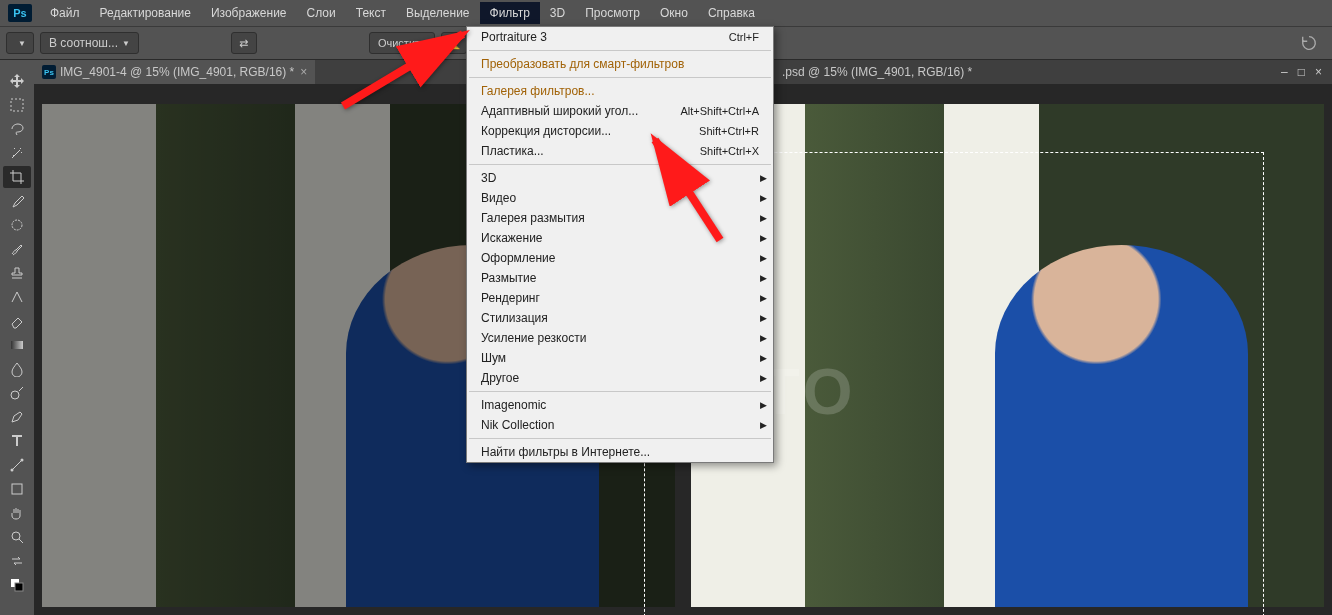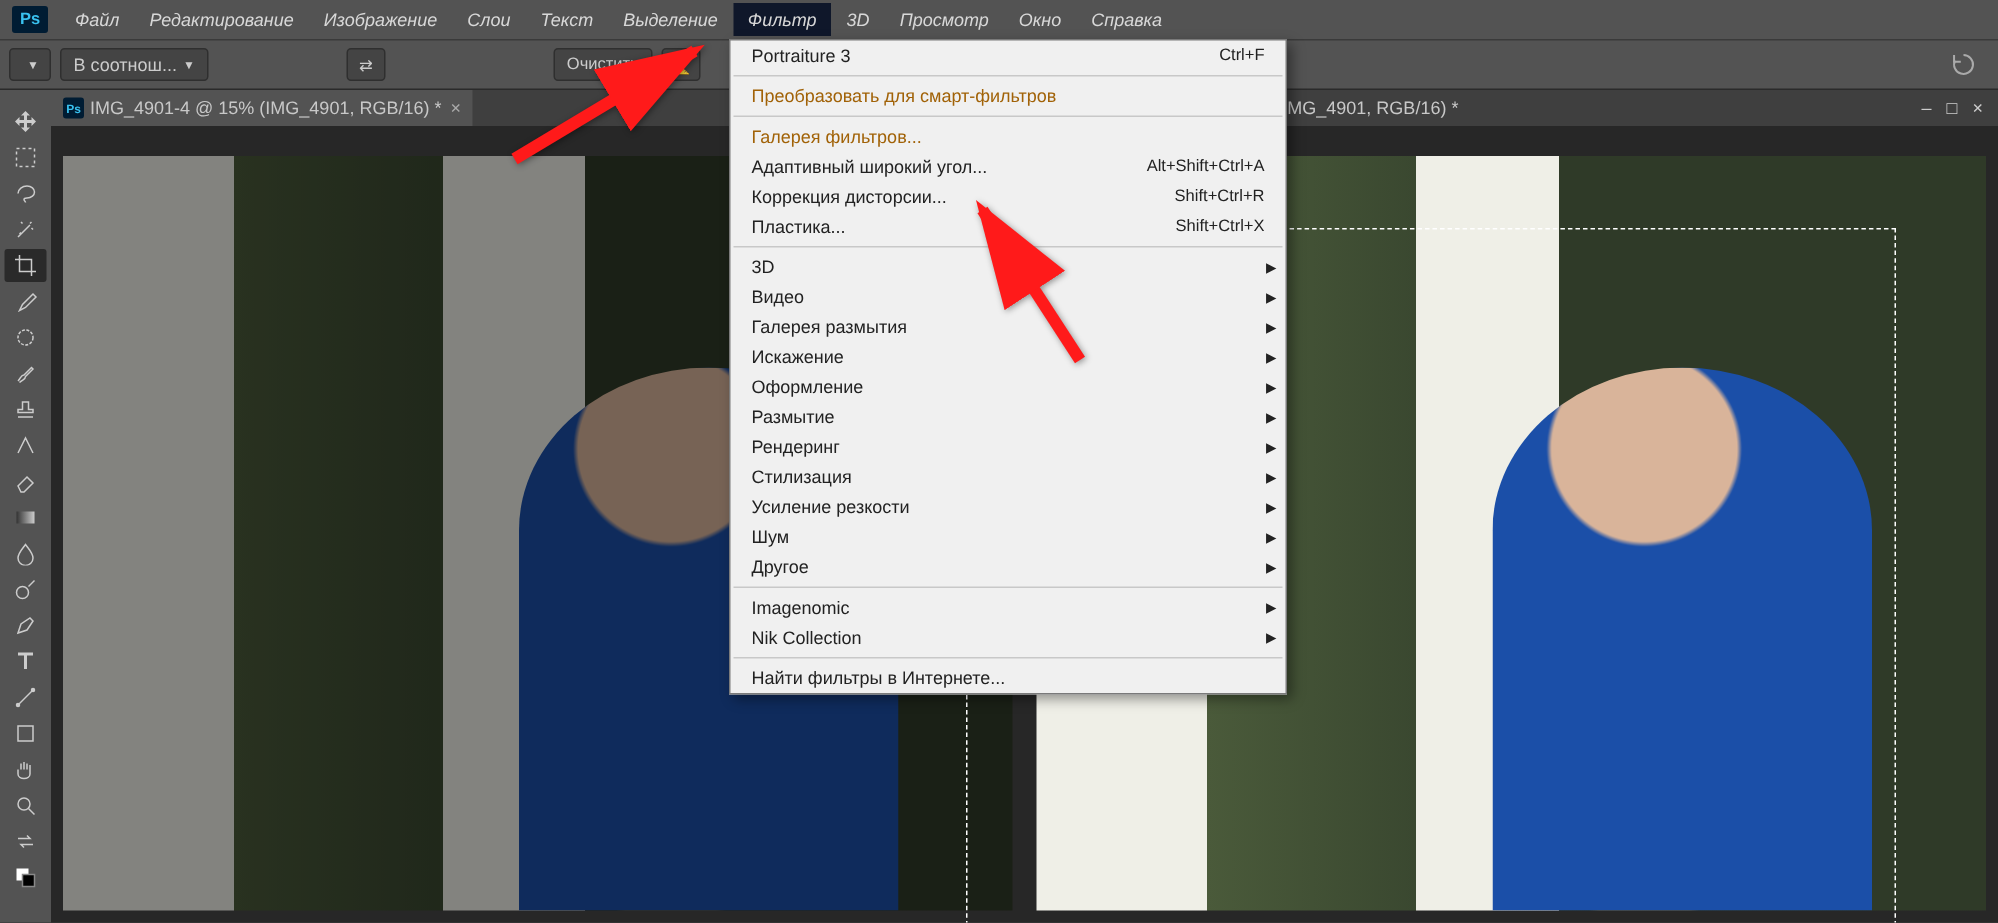--- a/index.html
+++ b/index.html
@@ -22,37 +22,37 @@
 .doc-tab .ps-mini { width:14px; height:14px; background:#001c33; color:#39c2f0; font-size:8px; font-weight:bold; display:flex; align-items:center; justify-content:center; border-radius:2px; }
 .tab-close { color:#aaa; margin-left:2px; }
 .win-ctrl { margin-left:auto; display:flex; gap:10px; padding-right:10px; color:#ccc; }
 .canvas-wrap { position:absolute; top:24px; left:0; right:0; bottom:0; background:#272727; display:flex; }
 .canvas-half { flex:1; position:relative; overflow:hidden; }
 .photo { position:absolute; inset:20px 8px 8px 8px; background:linear-gradient(90deg,#efefe7 0%, #efefe7 18%, #4a5a3a 18%, #3a4830 40%, #efefe7 40%, #efefe7 55%, #2f3a28 55%, #2f3a28 100%); }
 .woman { position:absolute; bottom:0; left:48%; width:40%; height:72%; background:radial-gradient(circle at 40% 15%, #d9b49a 0%, #d9b49a 18%, transparent 19%), linear-gradient(#1b4fa8,#1b4fa8); border-radius:50% 50% 0 0 / 30% 30% 0 0; }
 .photo.dim { filter:brightness(0.55); }
 .watermark { position:absolute; left:50%; top:58%; transform:translate(-50%,-50%); font-size:64px; font-weight:bold; color:rgba(255,255,255,0.18); letter-spacing:4px; pointer-events:none; }
 .marquee { position:absolute; top:68px; right:68px; width:620px; height:480px; border:1px dashed #fff; pointer-events:none; }
-.dropdown { position:absolute; left:466px; top:26px; width:372px; background:#f0f0f0; border:1px solid #7a7a7a; box-shadow:3px 3px 8px rgba(0,0,0,.4); z-index:50;margin-left:20px; }
+.dropdown { position:absolute; left:466px; top:26px; width:308px; background:#f0f0f0; border:1px solid #7a7a7a; box-shadow:3px 3px 8px rgba(0,0,0,.4); z-index:50; }
 .dd-row { height:20px; display:flex; align-items:center; padding:0 14px; color:#222; position:relative; }
 .dd-row.disabled { color:#a16207; }
 .dd-row.hl { background:#2f7bd9; color:#fff; }
 .dd-sep { height:1px; background:#c8c8c8; margin:3px 2px; }
 .dd-shortcut { margin-left:auto; font-size:11px; }
 .dd-arrow { position:absolute; right:6px; font-size:9px; }
 .arrow-red { position:absolute; z-index:60; }
 .arrow-red svg { filter:drop-shadow(1px 1px 2px rgba(0,0,0,.4)); }
 .chev { font-size:8px; margin-left:4px; }
 </style>
 </head>
 <body>
 
 <div class="menubar">
   <div class="ps-logo">Ps</div>
-  <div id="menu-items" style="display: flex; font-style: italic;">
+  <div id="menu-items" style="display: flex;">
       <div class="menu-item">Файл</div>
       <div class="menu-item">Редактирование</div>
       <div class="menu-item">Изображение</div>
       <div class="menu-item">Слои</div>
       <div class="menu-item">Текст</div>
       <div class="menu-item">Выделение</div>
       <div class="menu-item open">Фильтр</div>
       <div class="menu-item">3D</div>
       <div class="menu-item">Просмотр</div>
       <div class="menu-item">Окно</div>

